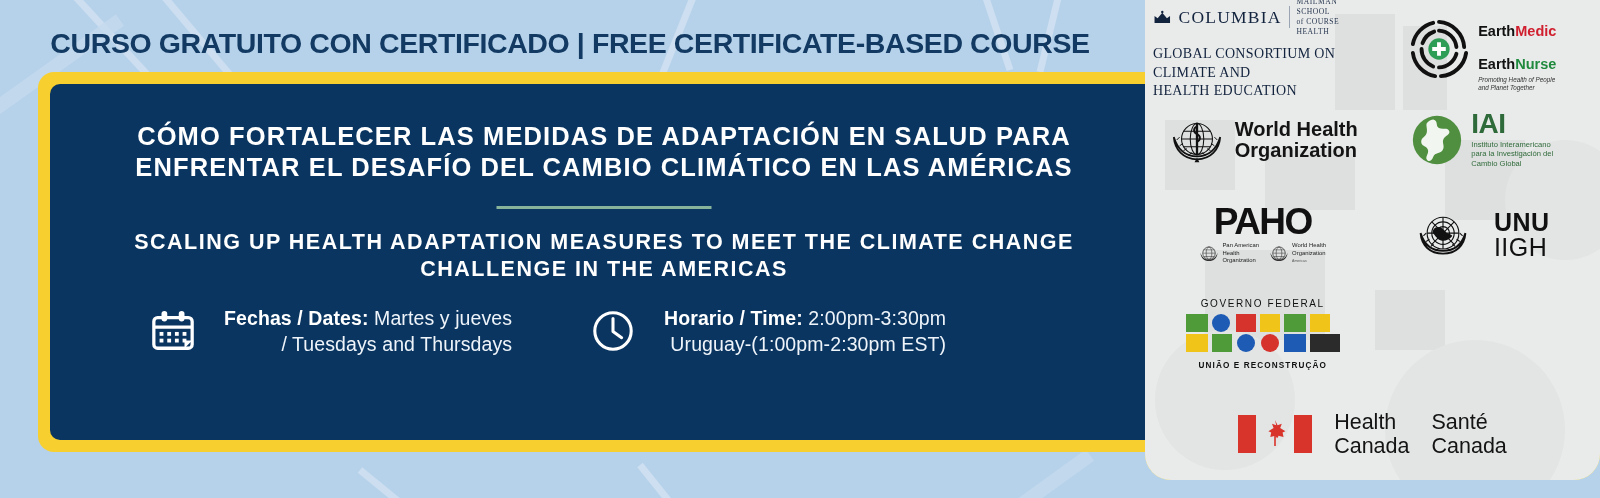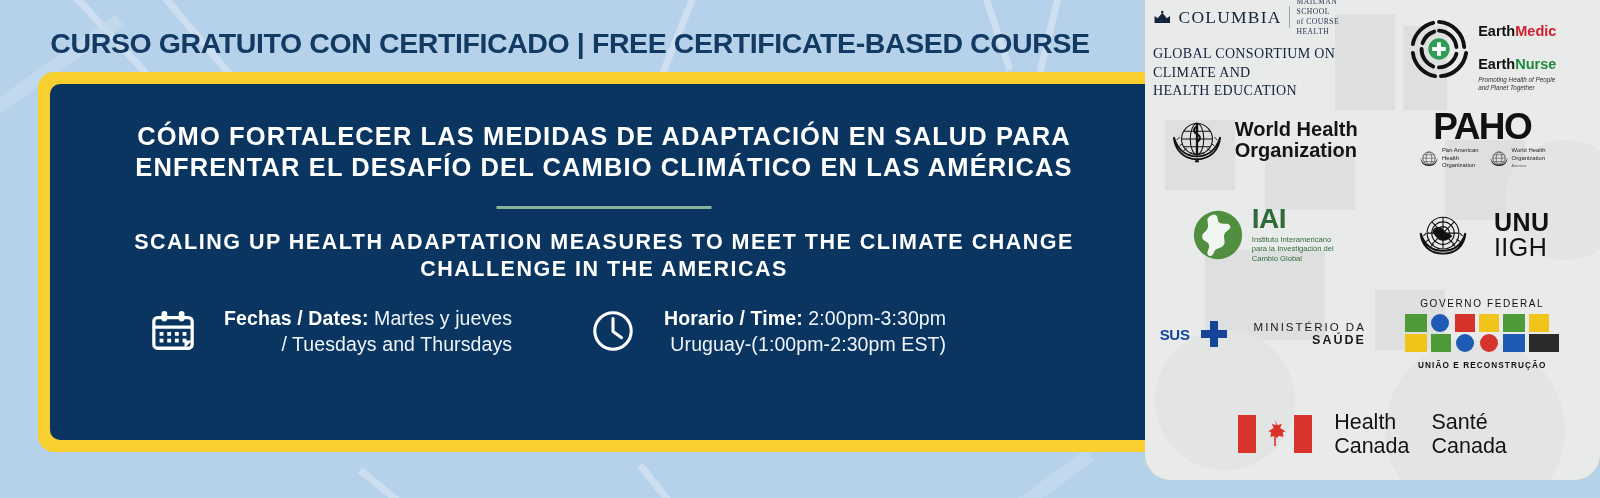--- a/index.html
+++ b/index.html
@@ -463,20 +463,37 @@
             <path d="M30 48 l-2.5 5 h5 z" fill="#111"></path>
           </svg>
           <div class="who-words">
             <div>World Health</div>
             <div>Organization</div>
           </div>
         </div>
       </div>
 
       <div class="logo-cell">
+        <div class="iai">
+          <svg class="iai-globe" viewBox="0 0 56 56" aria-hidden="true">
+            <circle cx="28" cy="28" r="26" fill="#4f8f3f"></circle>
+            <path d="M24 6 c6 2 2 7 6 9 c4 2 9 -1 11 3 c2 4 -4 5 -6 9 c-2 4 2 8 -1 12 c-3 4 -8 2 -10 7 c-2 5 -5 6 -7 3 c-2 -3 3 -7 1 -11 c-2 -4 -7 -3 -7 -8 c0 -5 5 -5 6 -10 c1 -5 -2 -9 1 -11 c2 -2 4 -3 6 -3 Z" fill="#ffffff" opacity="0.92"></path>
+          </svg>
+          <div class="iai-words">
+            <div class="iai-acr">IAI</div>
+            <div class="iai-sub">
+              <span>Instituto Interamericano</span><br>
+              <span>para la Investigación del</span><br>
+              <span>Cambio Global</span>
+            </div>
+          </div>
+        </div>
+      </div>
+
+      <div class="logo-cell">
         <div class="paho">
           <div class="paho-word">PAHO</div>
           <div class="paho-sub">
             <div class="paho-chip">
               <svg class="paho-seal" viewBox="0 0 24 24" aria-hidden="true">
                 <circle cx="12" cy="11" r="7.5" fill="none" stroke="#333" stroke-width="0.9"></circle>
                 <ellipse cx="12" cy="11" rx="3.4" ry="7.5" fill="none" stroke="#333" stroke-width="0.7"></ellipse>
                 <path d="M4.5 11 H19.5 M5.6 7 H18.4 M5.6 15 H18.4" stroke="#333" stroke-width="0.6" fill="none"></path>
                 <path d="M12 20.5 C5.5 20.5 2 16 1.8 10.5 C3.5 16 7 18.8 12 18.8 C17 18.8 20.5 16 22.2 10.5 C22 16 18.5 20.5 12 20.5 Z" fill="#333"></path>
               </svg>
@@ -497,37 +514,20 @@
                 <span>World Health</span><br>
                 <span>Organization</span><br>
                 <span class="fine">Americas</span>
               </span>
             </div>
           </div>
         </div>
       </div>
 
       <div class="logo-cell">
-        <div class="iai">
-          <svg class="iai-globe" viewBox="0 0 56 56" aria-hidden="true">
-            <circle cx="28" cy="28" r="26" fill="#4f8f3f"></circle>
-            <path d="M24 6 c6 2 2 7 6 9 c4 2 9 -1 11 3 c2 4 -4 5 -6 9 c-2 4 2 8 -1 12 c-3 4 -8 2 -10 7 c-2 5 -5 6 -7 3 c-2 -3 3 -7 1 -11 c-2 -4 -7 -3 -7 -8 c0 -5 5 -5 6 -10 c1 -5 -2 -9 1 -11 c2 -2 4 -3 6 -3 Z" fill="#ffffff" opacity="0.92"></path>
-          </svg>
-          <div class="iai-words">
-            <div class="iai-acr">IAI</div>
-            <div class="iai-sub">
-              <span>Instituto Interamericano</span><br>
-              <span>para la Investigación del</span><br>
-              <span>Cambio Global</span>
-            </div>
-          </div>
-        </div>
-      </div>
-
-      <div class="logo-cell">
         <div class="unu">
           <svg class="unu-mark" viewBox="0 0 60 60" aria-hidden="true">
             <g fill="none" stroke="#111" stroke-width="1.2">
               <circle cx="30" cy="28" r="17"></circle>
               <circle cx="30" cy="28" r="12"></circle>
               <circle cx="30" cy="28" r="7"></circle>
               <circle cx="30" cy="28" r="2.5"></circle>
               <path d="M13 28 H47 M30 11 V45"></path>
               <path d="M18 16 L42 40 M42 16 L18 40"></path>
             </g>
@@ -541,32 +541,20 @@
               <path d="M51 31 l-3 -3 M48 37 l-3.5 -2.5 M43 42 l-3 -2 M37 46 l-3 -2"></path>
             </g>
           </svg>
           <div class="unu-words">
             <div class="unu-1">UNU</div>
             <div class="unu-2">IIGH</div>
           </div>
         </div>
       </div>
 
-      <div class="logo-cell">
-        <div class="sus-block">
-          <span class="sus-word">SUS</span>
-          <svg class="sus-cross" viewBox="0 0 30 30" aria-hidden="true">
-            <path d="M11 2 h8 v9 h9 v8 h-9 v9 h-8 v-9 h-9 v-8 h9 z" fill="#13459a"></path>
-          </svg>
-          <div class="min-saude">
-            <div class="min-l1">MINISTÉRIO DA</div>
-            <div class="min-l2">SAÚDE</div>
-          </div>
-        </div>
-      </div>
 
       <div class="logo-cell">
         <div class="brasil">
           <div class="brasil-top">GOVERNO FEDERAL</div>
           <svg class="brasil-mark" viewBox="0 0 158 42" aria-hidden="true">
             <rect x="2" y="2" width="22" height="18" fill="#4f9b3a"></rect>
             <rect x="2" y="22" width="22" height="18" fill="#f0c419"></rect>
             <circle cx="37" cy="11" r="9" fill="#1d5bb5"></circle>
             <rect x="28" y="22" width="20" height="18" fill="#4f9b3a"></rect>
             <rect x="52" y="2" width="20" height="18" fill="#d6332c"></rect>

